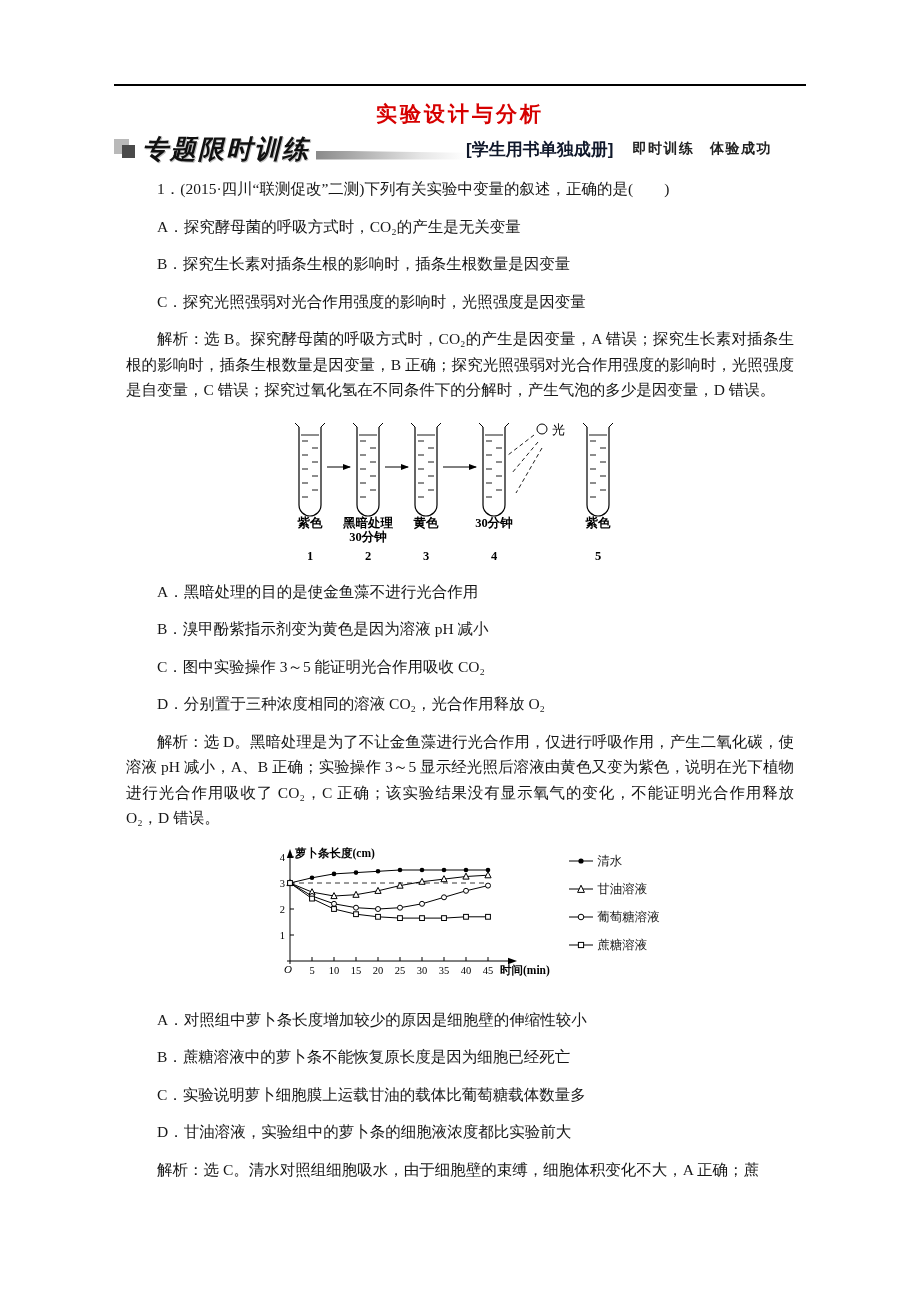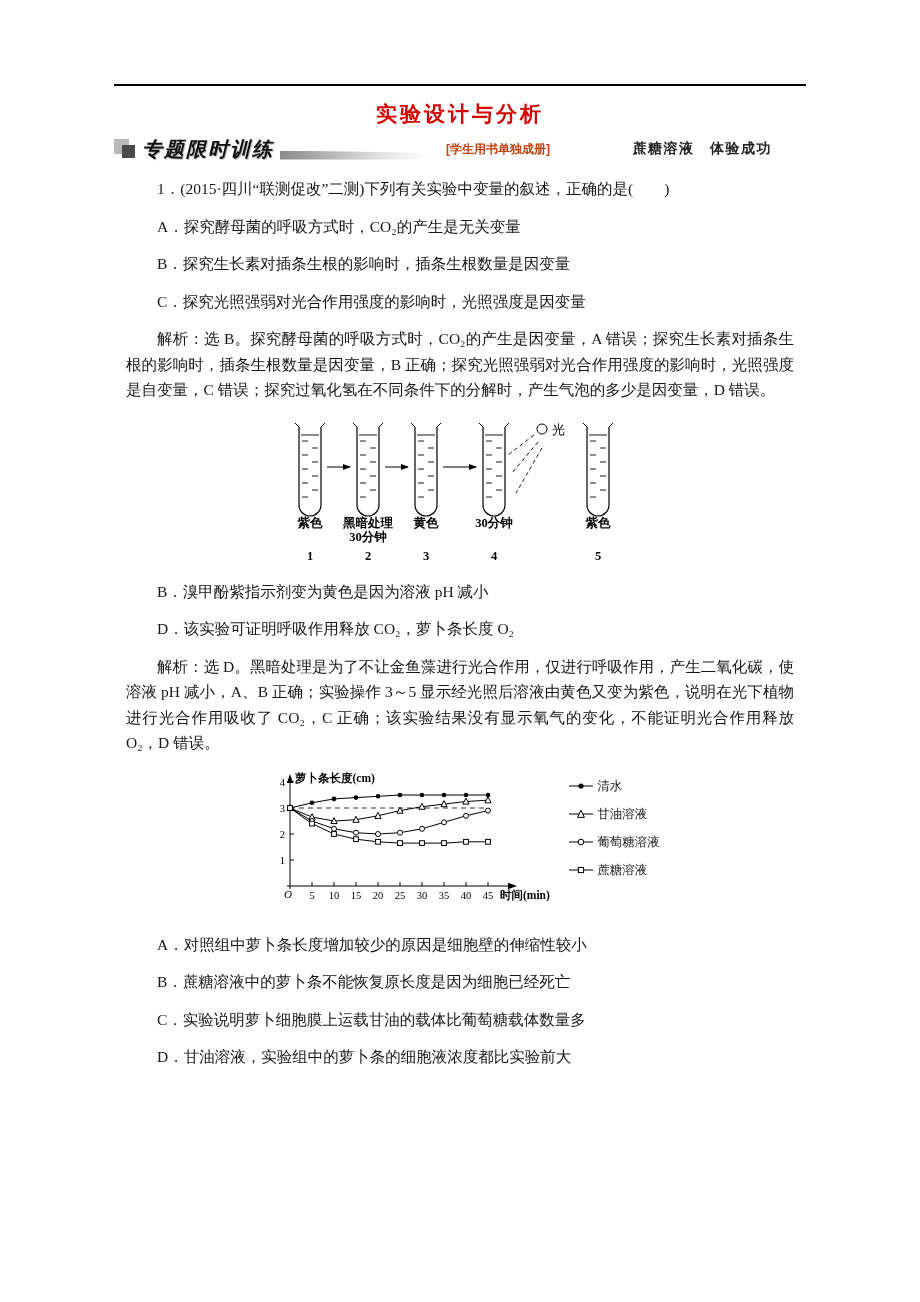--- a/index.html
+++ b/index.html
@@ -17,29 +17,29 @@
     font-size: 21px; font-weight: bold; letter-spacing: 3px;
   }
   .banner {
     display: flex; align-items: center; margin: 6px 0 10px; height: 30px;
     font-family: "Liberation Sans", "DejaVu Sans", sans-serif;
   }
   .deco { position: relative; width: 26px; height: 26px; flex: none; }
   .deco .sq-light { position: absolute; left: 0; top: 3px; width: 15px; height: 15px; background: #b9b9b9; }
   .deco .sq-dark { position: absolute; left: 8px; top: 9px; width: 13px; height: 13px; background: #4a4a4a; }
   .banner-heading {
-    font-size: 20px; font-weight: bold; font-style: italic; letter-spacing: 2px;
+    font-size: 26px; font-weight: bold; font-style: italic; letter-spacing: 2px;
     color: #101010; text-shadow: 1px 1px 0 #bdbdbd; margin-left: 2px; white-space: nowrap;
   }
   .banner-swoosh {
     width: 150px; height: 9px; margin: 12px 0 0 6px; flex: none;
     background: linear-gradient(to right, #8a8a8a, #e6e6e6 70%, #ffffff);
     clip-path: polygon(0 0, 100% 25%, 100% 100%, 0 100%);
   }
-  .banner-note { font-size: 12px; font-weight: bold; color: #c2410c; margin-left: 16px; white-space: nowrap; }
+  .banner-note { font-size: 17px; font-weight: bold; color: #0f172a; white-space: nowrap; }
   .banner-right { margin-left: auto; margin-right: 34px; font-size: 14px; font-weight: bold; color: #222; letter-spacing: 1.5px; white-space: nowrap; }
   .para { font-size: 15.5px; line-height: 25.5px; margin: 12px; text-indent: 2em; text-align: justify; }
   .diagram-row { display: flex; justify-content: center; margin: 8px 0 2px; }
   .diagram-svg text { font-family: "Liberation Serif", "DejaVu Serif", serif; }
   .dlabel { font-size: 12.5px; font-weight: bold; }
   .dnum { font-size: 12.5px; font-weight: bold; }
   .dlight { font-size: 13px; }
   .chart-row { display: flex; justify-content: center; align-items: flex-start; gap: 6px; margin: 6px 0 2px; }
   .legend { display: flex; flex-direction: column; gap: 11px; padding-top: 10px; font-size: 12.5px; justify-content: flex-end; }
   .legend-item { display: flex; align-items: center; gap: 3px; white-space: nowrap; }
@@ -56,21 +56,21 @@
     <h1 class="doc-title">实验设计与分析</h1>
 
     <div class="banner">
       <span class="deco">
         <span class="sq-light"></span>
         <span class="sq-dark"></span>
       </span>
       <span class="banner-heading">专题限时训练</span>
       <span class="banner-swoosh"></span>
       <span class="banner-note">[学生用书单独成册]</span>
-      <span class="banner-right">蔗糖溶液　体验成功</span>
+      <span class="banner-right">即时训练　体验成功</span>
     </div>
 
     <p class="para">1．(2015·四川“联测促改”二测)下列有关实验中变量的叙述，正确的是(　　)</p>
     <p class="para">A．探究酵母菌的呼吸方式时，CO₂的产生是无关变量</p>
     <p class="para">B．探究生长素对插条生根的影响时，插条生根数量是因变量</p>
     <p class="para">C．探究光照强弱对光合作用强度的影响时，光照强度是因变量</p>
     <p class="para">解析：选 B。探究酵母菌的呼吸方式时，CO₂的产生是因变量，A 错误；探究生长素对插条生根的影响时，插条生根数量是因变量，B 正确；探究光照强弱对光合作用强度的影响时，光照强度是自变量，C 错误；探究过氧化氢在不同条件下的分解时，产生气泡的多少是因变量，D 错误。</p>
 
 
     <div class="diagram-row">
@@ -129,22 +129,24 @@
         <text class="dlabel" x="318" y="112" text-anchor="middle">紫色</text>
 
         <text class="dnum" x="30" y="145" text-anchor="middle">1</text>
         <text class="dnum" x="88" y="145" text-anchor="middle">2</text>
         <text class="dnum" x="146" y="145" text-anchor="middle">3</text>
         <text class="dnum" x="214" y="145" text-anchor="middle">4</text>
         <text class="dnum" x="318" y="145" text-anchor="middle">5</text>
       </svg>
     </div>
 
+    <p class="para">A．黑暗处理的目的是使金鱼藻不进行光合作用</p>
     <p class="para">B．溴甲酚紫指示剂变为黄色是因为溶液 pH 减小</p>
-    <p class="para">D．该实验可证明呼吸作用释放 CO₂，萝卜条长度 O₂</p>
+    <p class="para">C．图中实验操作 3～5 能证明光合作用吸收 CO₂</p>
+    <p class="para">D．分别置于三种浓度相同的溶液 CO₂，光合作用释放 O₂</p>
     <p class="para">解析：选 D。黑暗处理是为了不让金鱼藻进行光合作用，仅进行呼吸作用，产生二氧化碳，使溶液 pH 减小，A、B 正确；实验操作 3～5 显示经光照后溶液由黄色又变为紫色，说明在光下植物进行光合作用吸收了 CO₂，C 正确；该实验结果没有显示氧气的变化，不能证明光合作用释放 O₂，D 错误。</p>
 
 
     <div class="chart-row">
       <div class="plot"><svg width="302" height="148" viewBox="0 0 302 148">
             <line x1="27" y1="118" x2="250" y2="118" stroke="#000" stroke-width="1"></line>
             <path d="M257,118 L248,114.8 L248,121.2 Z" fill="#000"></path>
             <line x1="30" y1="121" x2="30" y2="13" stroke="#000" stroke-width="1"></line>
             <path d="M30,6 L26.8,15 L33.2,15 Z" fill="#000"></path>
             <line x1="30" y1="92" x2="34" y2="92" stroke="#000" stroke-width="1"></line>
@@ -251,17 +253,18 @@
           </svg>
           <span>蔗糖溶液</span>
         </div>
       </div>
     </div>
 
     <p class="para">A．对照组中萝卜条长度增加较少的原因是细胞壁的伸缩性较小</p>
     <p class="para">B．蔗糖溶液中的萝卜条不能恢复原长度是因为细胞已经死亡</p>
     <p class="para">C．实验说明萝卜细胞膜上运载甘油的载体比葡萄糖载体数量多</p>
     <p class="para">D．甘油溶液，实验组中的萝卜条的细胞液浓度都比实验前大</p>
+    <p class="para">解析：选 C。清水对照组细胞吸水，由于细胞壁的束缚，细胞体积变化不大，A 正确；蔗</p>
 
   </div>
 
   <div class="page-number">1</div>
 </div>
 
 </body></html>

